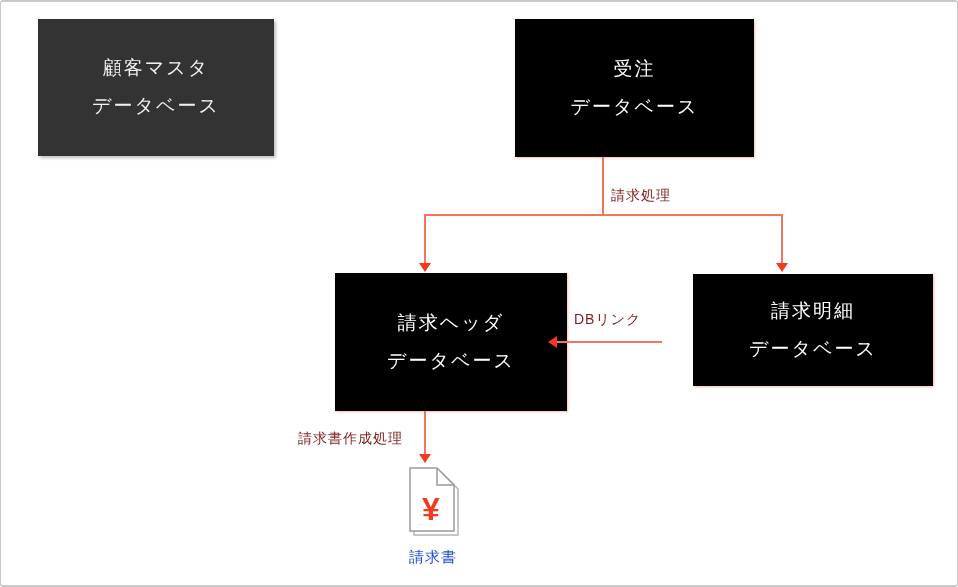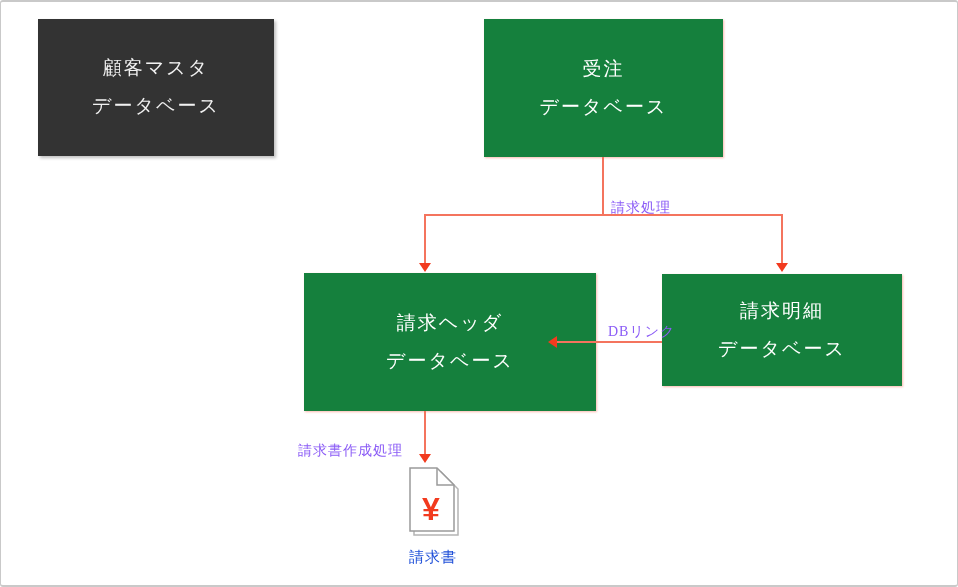--- a/index.html
+++ b/index.html
@@ -32,27 +32,28 @@
     font-size: 19px;
     letter-spacing: 2px;
     line-height: 1.2;
   }
   .node.dark {
     background: #333333;
     color: #f2f2f2;
     box-shadow: 2px 2px 3px rgba(0,0,0,0.25);
   }
   .node.red {
-    background: #15803d;
+    background: #000000;
     color: #ffffff;
     box-shadow: 1px 1px 2px rgba(242,58,30,0.35);
+    margin-left: 31px;
   }
   #node-customer { left: 37px;  top: 17px;  width: 236px; height: 137px; align-items: center; }
   #node-order    { left: 483px; top: 17px;  width: 239px; height: 138px; }
-  #node-invhead  { left: 303px; top: 271px; width: 292px; height: 138px; }
+  #node-invhead  { left: 303px; top: 271px; width: 232px; height: 138px; }
   #node-invdet   { left: 661px; top: 272px; width: 240px; height: 112px; }
   
   .line {
     position: absolute;
     background: #f4745e;
   }
   #line-order-down   { left: 601px; top: 155px; width: 2px;   height: 58px; }
   #line-branch-h     { left: 423px; top: 212px; width: 359px; height: 2px;  }
   #line-branch-left  { left: 423px; top: 212px; width: 2px;   height: 49px; }
   #line-branch-right { left: 780px; top: 212px; width: 2px;   height: 49px; }
@@ -74,27 +75,26 @@
     border-right: 9px solid #f23a1e;
   }
   #arrow-invhead { left: 418px; top: 261px; }
   #arrow-invdet  { left: 775px; top: 261px; }
   #arrow-dblink  { left: 547px; top: 334px; }
   #arrow-invoice { left: 418px; top: 452px; }
   
   .edge-label {
     position: absolute;
     font-size: 14px;
-    color: #8b5cf6;
+    color: #7f1d1d;
     letter-spacing: 1px;
     white-space: nowrap;
-    margin-top: 12px;
   }
   #label-billing  { left: 610px; top: 185px; }
-  #label-dblink   { left: 607px; top: 309px; font-family: Liberation Serif, serif; }
+  #label-dblink   { left: 573px; top: 309px; }
   #label-invproc  { left: 280px; top: 428px; padding-left: 17px; }
   
   #invoice-icon { position: absolute; left: 404px; top: 462px; }
   #caption-invoice {
     position: absolute;
     left: 396px; top: 546px;
     width: 72px;
     text-align: center;
     font-size: 15px;
     color: #1d4ed8;

